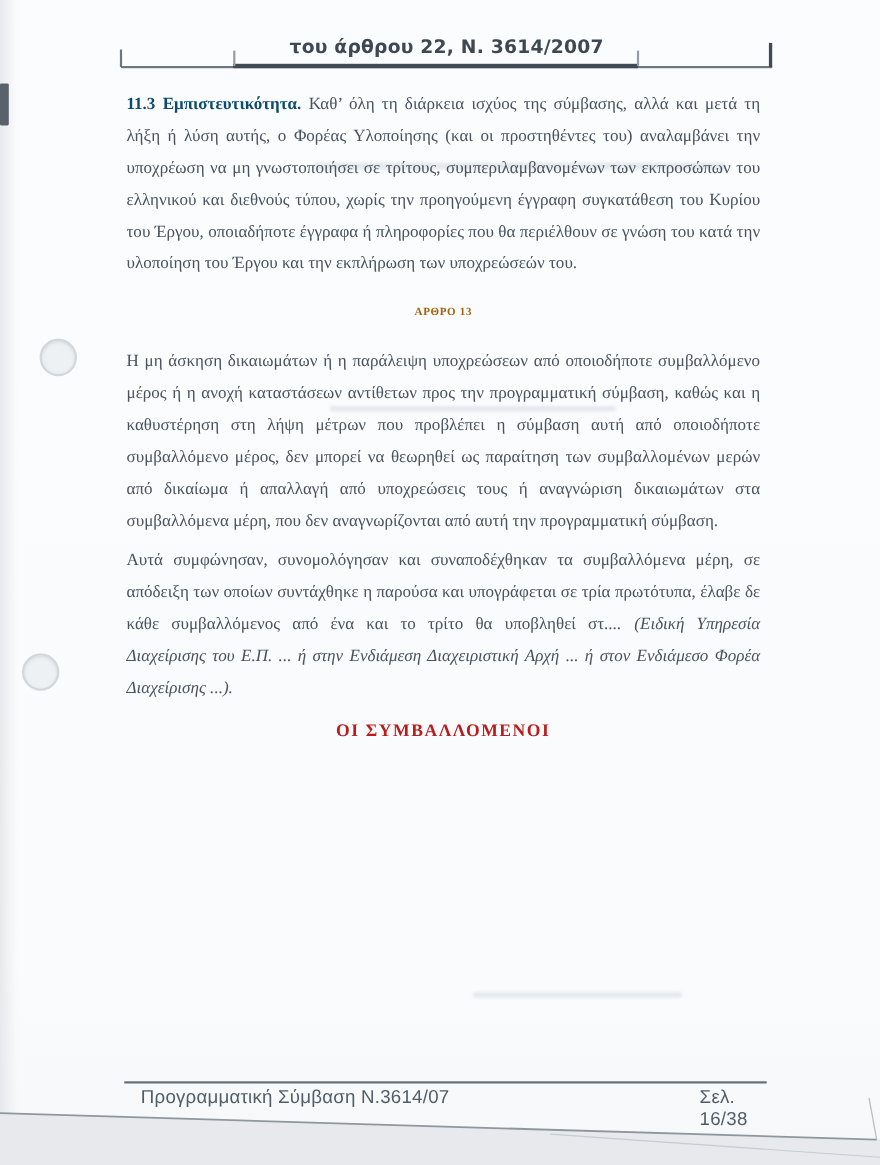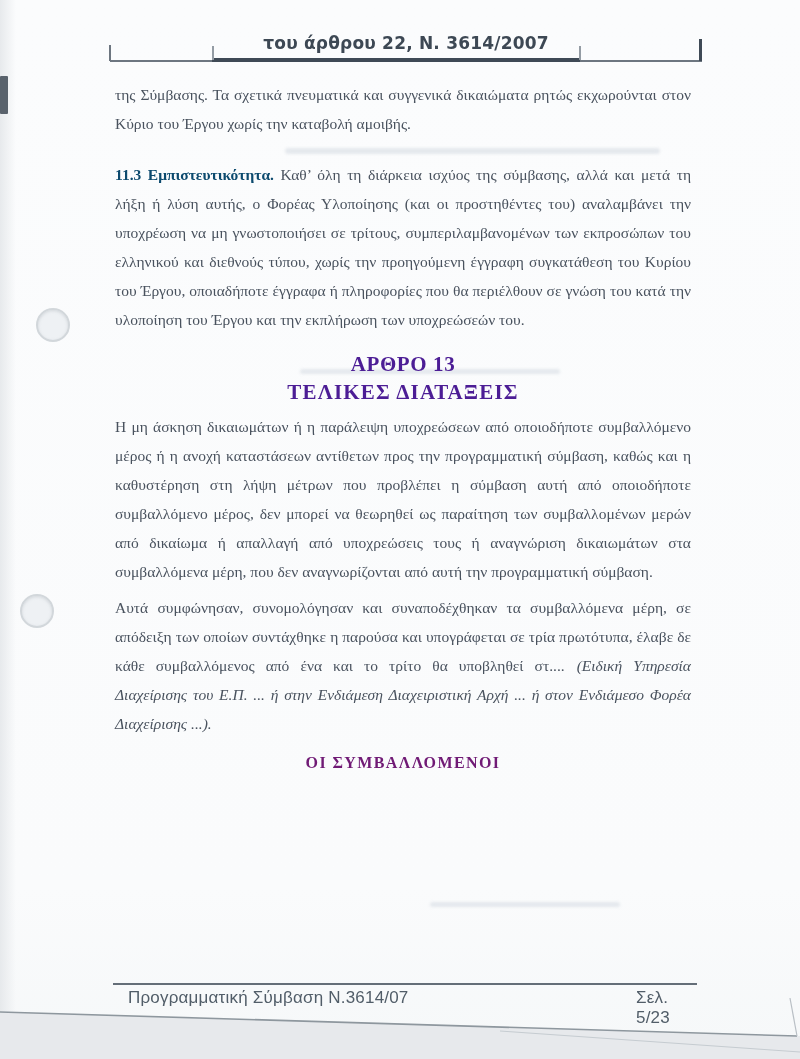--- a/index.html
+++ b/index.html
@@ -63,31 +63,31 @@
     position:absolute;left:115px;top:80px;width:576px;
     color:#49525e;
     font-size:15.5px;line-height:29px;
     text-align:justify;
   }
   .para{margin:0;}
   .p1{margin-bottom:22px;}
   .p2{margin-bottom:0;}
   .lead-bold{font-weight:bold;color:#0c4a6e;}
   .article-head{
-    margin-top:16px;text-align:center;font-weight:bold;color:#4c1d95;
-    font-size:21px;letter-spacing:.6px;line-height:28px;
+    margin-top:16px;text-align:center;font-weight:bold;color:#a16207;
+    font-size:10px;letter-spacing:.6px;line-height:28px;
   }
   .article-head .art-no{display:block;}
   .article-head .art-title{display:block;letter-spacing:1.2px;}
   .p3{margin-top:16px;}
-  .p4{margin-top:6px;}
+  .p4{margin-top:16px;}
   .p5{margin-top:7px;}
   .italic{font-style:italic;margin-left:12px;}
   .signatories{
-    margin-top:10px;text-align:center;font-weight:bold;color:#701a75;
+    margin-top:10px;text-align:center;font-weight:bold;color:#b91c1c;
     font-size:16px;letter-spacing:1.4px;
   }
 
   
   .footer-line{position:absolute;left:113px;top:983px;width:584px;height:2px;background:#646e78;}
   .footer-text{
     position:absolute;top:988px;
     font-family:"Liberation Sans","DejaVu Sans",sans-serif;
     font-size:17px;color:#515d68;letter-spacing:.2px;
   }
@@ -112,39 +112,37 @@
   <div class="h-base"></div>
   <div class="h-thick"></div>
   <div class="h-tick t1"></div>
   <div class="h-tick t2"></div>
   <div class="h-tick t3"></div>
   <div class="h-tick t4"></div>
 
   <div class="header-title">του άρθρου 22, Ν. 3614/2007</div>
 
   <div class="column">
-    <p class="para p1">της Σύμβασης. Τα σχετικά πνευματικά και συγγενικά δικαιώματα ρητώς εκχωρούνται στον Κύριο του Έργου χωρίς την καταβολή αμοιβής.</p>
 
     <p class="para p2"><span class="lead-bold">11.3 Εμπιστευτικότητα.</span><span> Καθ’ όλη τη διάρκεια ισχύος της σύμβασης, αλλά και μετά τη λήξη ή λύση αυτής, ο Φορέας Υλοποίησης (και οι προστηθέντες του) αναλαμβάνει την υποχρέωση να μη γνωστοποιήσει σε τρίτους, συμπεριλαμβανομένων των εκπροσώπων του ελληνικού και διεθνούς τύπου, χωρίς την προηγούμενη έγγραφη συγκατάθεση του Κυρίου του Έργου, οποιαδήποτε έγγραφα ή πληροφορίες που θα περιέλθουν σε γνώση του κατά την υλοποίηση του Έργου και την εκπλήρωση των υποχρεώσεών του.</span></p>
 
     <div class="article-head">
       <span class="art-no">ΑΡΘΡΟ 13</span>
-      <span class="art-title">ΤΕΛΙΚΕΣ ΔΙΑΤΑΞΕΙΣ</span>
     </div>
 
     <p class="para p4">Η μη άσκηση δικαιωμάτων ή η παράλειψη υποχρεώσεων από οποιοδήποτε συμβαλλόμενο μέρος ή η ανοχή καταστάσεων αντίθετων προς την προγραμματική σύμβαση, καθώς και η καθυστέρηση στη λήψη μέτρων που προβλέπει η σύμβαση αυτή από οποιοδήποτε συμβαλλόμενο μέρος, δεν μπορεί να θεωρηθεί ως παραίτηση των συμβαλλομένων μερών από δικαίωμα ή απαλλαγή από υποχρεώσεις τους ή αναγνώριση δικαιωμάτων στα συμβαλλόμενα μέρη, που δεν αναγνωρίζονται από αυτή την προγραμματική σύμβαση.</p>
 
     <p class="para p5"><span>Αυτά συμφώνησαν, συνομολόγησαν και συναποδέχθηκαν τα συμβαλλόμενα μέρη, σε απόδειξη των οποίων συντάχθηκε η παρούσα και υπογράφεται σε τρία πρωτότυπα, έλαβε δε κάθε συμβαλλόμενος από ένα και το τρίτο θα υποβληθεί στ....</span><span class="italic">(Ειδική Υπηρεσία Διαχείρισης του Ε.Π. ... ή στην Ενδιάμεση Διαχειριστική Αρχή ... ή στον Ενδιάμεσο Φορέα Διαχείρισης ...).</span></p>
 
     <div class="signatories">ΟΙ ΣΥΜΒΑΛΛΟΜΕΝΟΙ</div>
   </div>
 
   <div class="footer-line"></div>
   <div class="footer-text footer-left">Προγραμματική Σύμβαση Ν.3614/07</div>
-  <div class="footer-text footer-right">Σελ. 5/23</div>
+  <div class="footer-text footer-right">Σελ. 16/38</div>
 
   <svg class="page-edge-svg" viewBox="0 0 800 1059" xmlns="http://www.w3.org/2000/svg">
     <line x1="0" y1="1012" x2="797" y2="1036" stroke="#8e979e" stroke-width="1.6"></line>
     <line x1="797" y1="1036" x2="790" y2="998" stroke="#b9bfc5" stroke-width="1.2"></line>
     <line x1="500" y1="1031" x2="800" y2="1052" stroke="#c6ccd1" stroke-width="1"></line>
   </svg>
 
 </div>
 
 </body></html>

